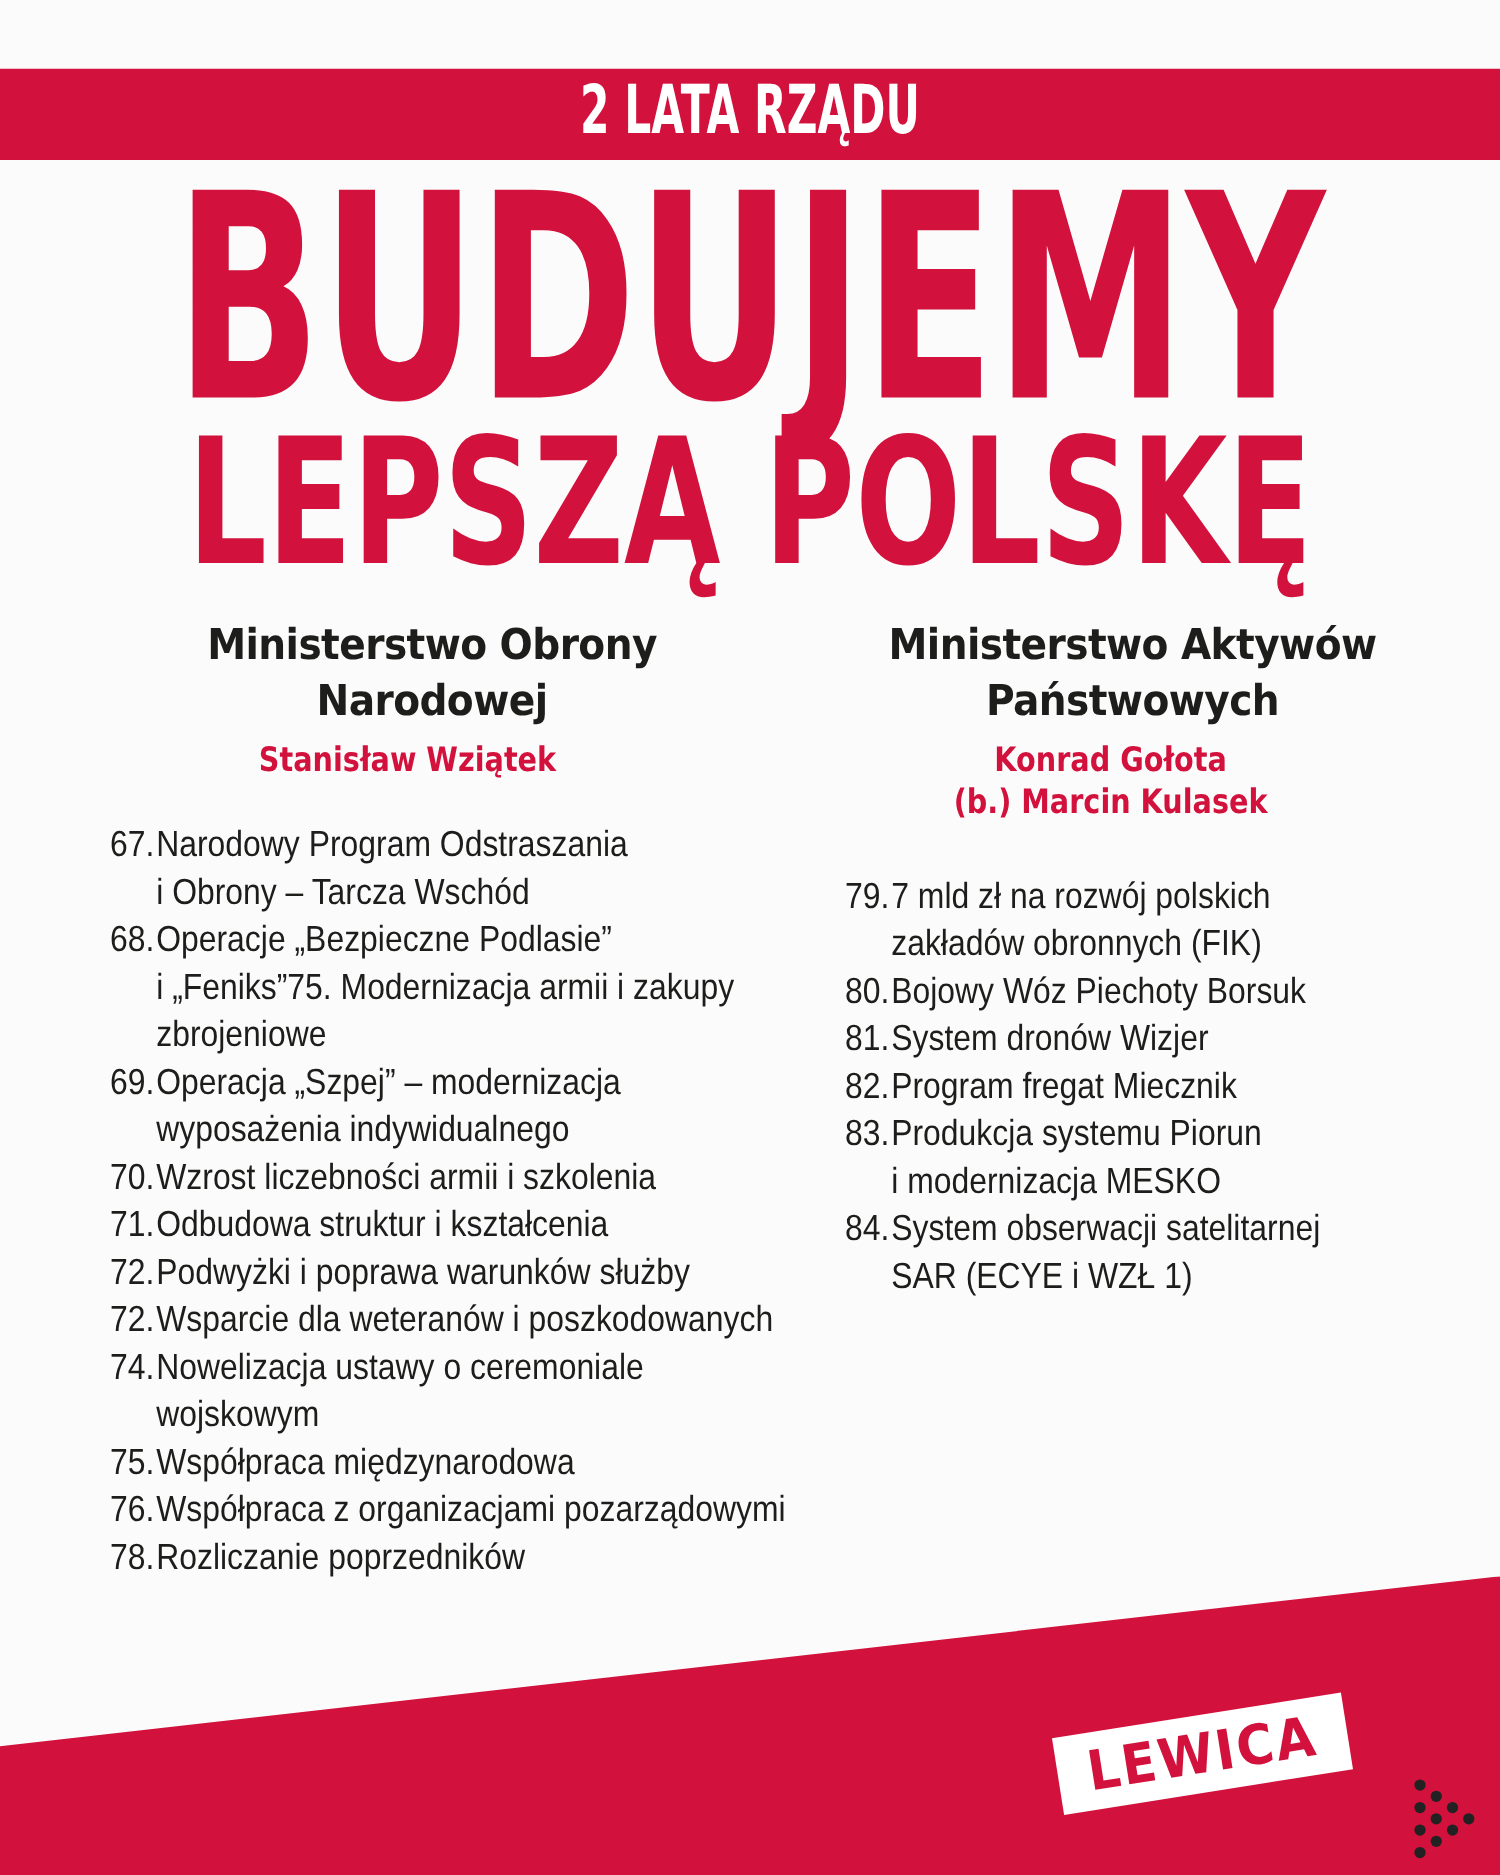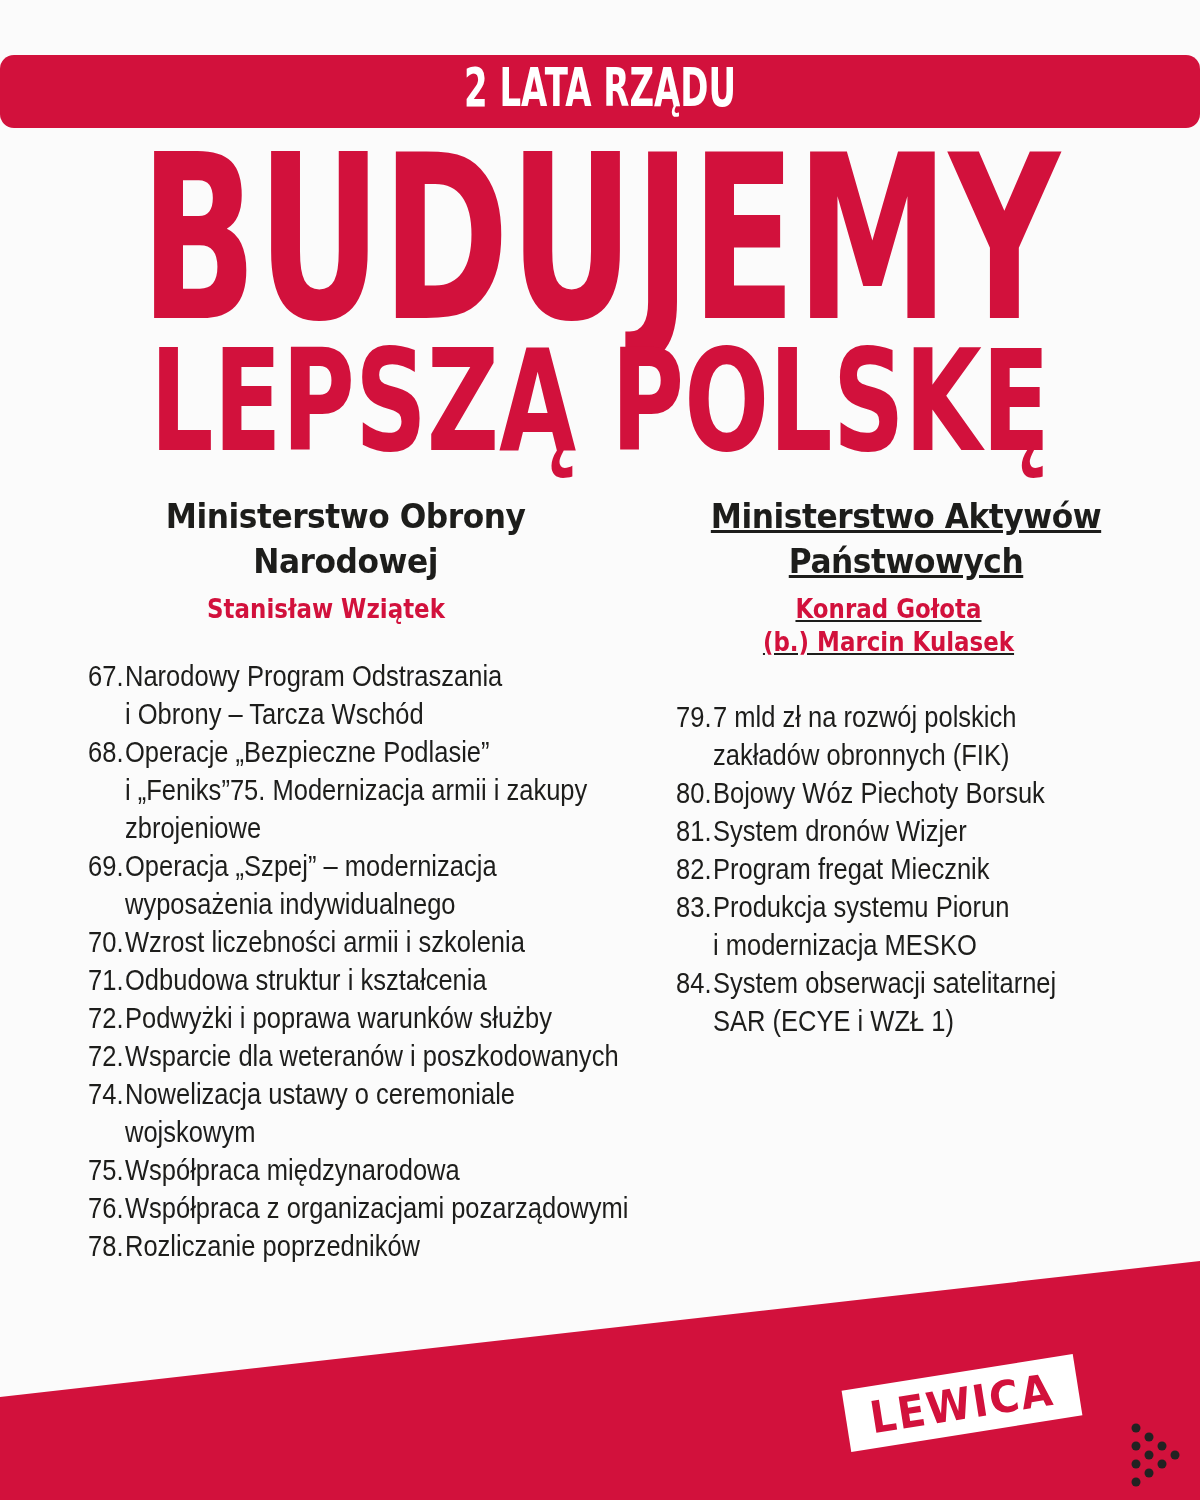--- a/index.html
+++ b/index.html
@@ -6,30 +6,29 @@
   #page{
     position:relative; width:1200px; height:1500px;
     background:#fbfbfb; overflow:hidden;
     font-family:"Liberation Sans", sans-serif;
     color:#1d1d1b;
   }
   
   .top-banner{
     position:absolute; left:0; top:55px; width:1200px; height:73px;
     background:#d2113c;
-    border-radius:14px;
   }
   .top-banner svg{display:block; overflow:visible;}
   
   .title-svg{position:absolute; left:0; top:140px; overflow:visible;}
   .display-text{font-family:"DejaVu Sans","Liberation Sans",sans-serif; font-weight:bold;}
   
   .col{position:absolute; top:494px;text-align:center;}
   .col-left{left:88px; width:560px;}
-  .col-right{left:676px; width:500px;text-decoration:underline;}
+  .col-right{left:676px; width:500px;}
   .ministry{
     margin:0; font-family:"DejaVu Sans","Liberation Sans",sans-serif;
     font-size:34px; line-height:45px; font-weight:bold; color:#1d1d1b;
     white-space:pre-line; letter-spacing:-0.5px;
     transform:scaleX(0.92); transform-origin:left top;
   }
   .minister{
     margin:8px 0 0 0; color:#d2113c;
     font-family:"DejaVu Sans","Liberation Sans",sans-serif;
     font-size:27px; line-height:33px; font-weight:bold; white-space:pre-line;

